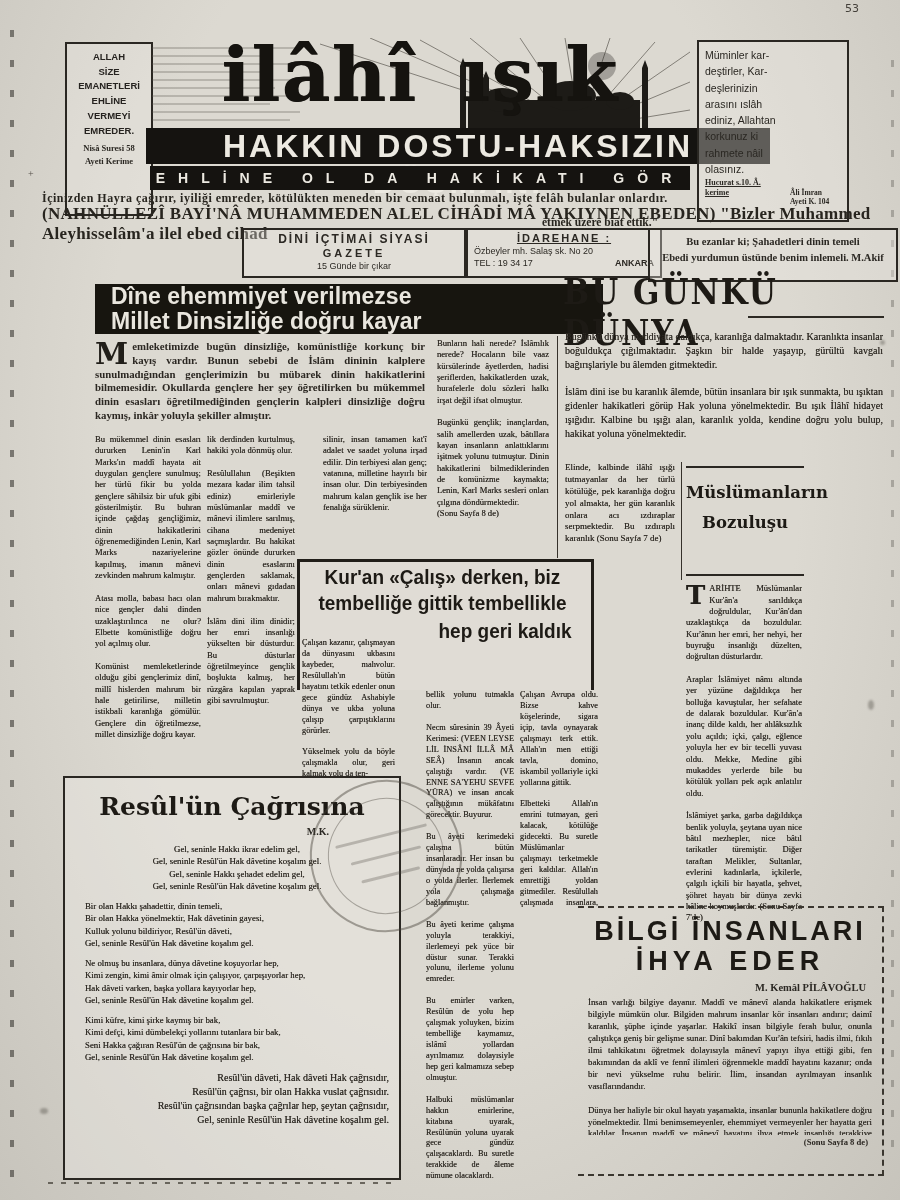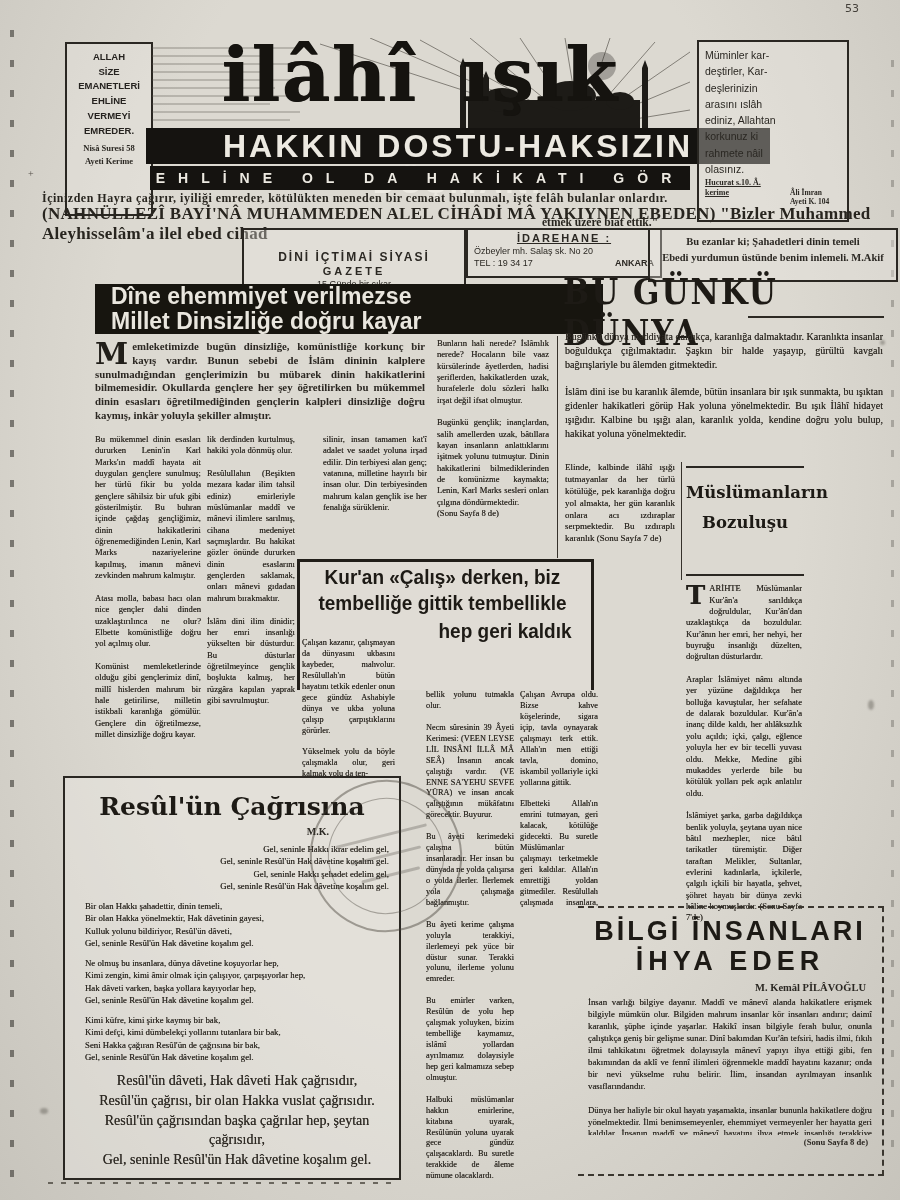--- a/index.html
+++ b/index.html
@@ -110,21 +110,21 @@
     <div style="font-weight:bold;font-size:8px;line-height:1.2;white-space:pre-line;margin-top:1px;text-decoration:underline;">Hucurat s.10. Â.
 kerime</div>
   </div>
 
   <div class="abs" style="left:42px;top:191px;width:745px;font-size:12px;font-weight:bold;letter-spacing:.5px;color:#28251f;">İçinizden Hayra çağırır, iyiliği emreder, kötülükten meneden bir cemaat bulunmalı, işte felâh bulanlar onlardır.</div>
   <div class="abs" style="left:790px;top:188px;width:96px;font-size:7.5px;font-weight:bold;line-height:1.2;white-space:pre-line;">Âli İmran
 Ayeti K. 104</div>
   <div class="abs" style="left:42px;top:204px;width:846px;font-size:17px;font-weight:bold;letter-spacing:.3px;color:#28251f;">(NAHNÜLLEZÎ BAYİ'NÂ MUHAMMEDEN ALEL CİHÂDİ MÂ YAKIYNEN EBEDEN) "Bizler Muhammed Aleyhisselâm'a ilel ebed cihad</div>
   <div class="abs" style="left:430px;top:216px;width:340px;font-size:11.5px;font-weight:bold;text-align:center;color:#28251f;">etmek üzere biat ettik."</div>
 
-  <div class="abs box center" style="left:242px;top:228px;width:220px;height:42px;padding:20px 0;font-family:'Liberation Sans',sans-serif;">
+  <div class="abs box center" style="left:242px;top:228px;width:220px;height:42px;padding:2px 0;font-family:'Liberation Sans',sans-serif;">
     <div style="font-weight:bold;font-size:12px;line-height:15px;letter-spacing:2px;">DİNİ İÇTİMAİ SİYASİ</div>
     <div style="font-weight:bold;font-size:11px;line-height:13px;letter-spacing:3px;">GAZETE</div>
     <div style="font-size:9px;line-height:12px;">15 Günde bir çıkar</div>
   </div>
   <div class="abs box" style="left:466px;top:228px;width:180px;height:42px;padding:2px 6px;font-family:'Liberation Sans',sans-serif;">
     <div style="font-weight:bold;font-size:11px;line-height:13px;letter-spacing:2px;text-decoration:underline;text-align:center;">İDAREHANE :</div>
     <div style="font-size:9px;line-height:12px;">Özbeyler mh. Salaş sk. No 20</div>
     <div style="font-size:9px;line-height:12px;display:flex;justify-content:space-between;">
       <span>TEL : 19 34 17</span>
       <span style="font-weight:bold;">ANKARA</span>
@@ -202,37 +202,37 @@
 
 Halbuki müslümanlar hakkın emirlerine, kitabına uyarak, Resûlünün yoluna uyarak gece gündüz çalışacaklardı. Bu suretle terakkide de âleme nümune olacaklardı.</div>
   <div class="abs col-text" style="left:520px;top:690px;width:78px;height:218px;font-size:8.3px;">Çalışan Avrupa oldu. Bizse kahve köşelerinde, sigara içip, tavla oynayarak çalışmayı terk ettik. Allah'ın men ettiği tavla, domino, iskambil yollariyle içki yollarına gittik.
 
 Elbetteki Allah'ın emrini tutmayan, geri kalacak, kötülüğe gidecekti. Bu suretle Müslümanlar çalışmayı terketmekle geri kaldılar. Allah'ın emrettiği yoldan gitmediler. Resûlullah çalışmada insanlara, müslümanlara örnekken, güzel ahlâkta da örnek- (Sonu Sayfa 8 de)</div>
 
   <div class="abs box" style="left:63px;top:776px;width:334px;height:400px;background:rgba(238,236,229,.4);">
     <div class="hl-serif center" style="margin-top:14px;font-size:25px;line-height:30px;">Resûl'ün Çağrısına</div>
     <div style="text-align:right;padding-right:70px;font-weight:bold;font-size:10px;margin-top:4px;">M.K.</div>
     <div style="padding:6px 10px 0 20px;">
-      <div class="col-text" style="text-align:right;font-size:8.8px;line-height:1.42;margin-bottom:7px;">Gel, seninle Hakkı ikrar edelim gel,
+      <div class="col-text" style="text-align:center;font-size:8.8px;line-height:1.42;margin-bottom:7px;">Gel, seninle Hakkı ikrar edelim gel,
 Gel, seninle Resûl'ün Hak dâvetine koşalım gel.
 Gel, seninle Hakkı şehadet edelim gel,
 Gel, seninle Resûl'ün Hak dâvetine koşalım gel.</div>
       <div class="col-text" style="text-align:left;font-size:8.8px;line-height:1.42;margin-bottom:7px;">Bir olan Hakkı şahadettir, dinin temeli,
 Bir olan Hakka yönelmektir, Hak dâvetinin gayesi,
 Kulluk yolunu bildiriyor, Resûl'ün dâveti,
 Gel, seninle Resûl'ün Hak dâvetine koşalım gel.</div>
       <div class="col-text" style="text-align:left;font-size:8.8px;line-height:1.42;margin-bottom:7px;">Ne olmuş bu insanlara, dünya dâvetine koşuyorlar hep,
 Kimi zengin, kimi âmir olmak için çalışıyor, çarpışıyorlar hep,
 Hak dâveti varken, başka yollara kayıyorlar hep,
 Gel, seninle Resûl'ün Hak dâvetine koşalım gel.</div>
       <div class="col-text" style="text-align:left;font-size:8.8px;line-height:1.42;margin-bottom:7px;">Kimi küfre, kimi şirke kaymış bir bak,
 Kimi defçi, kimi dümbelekçi yollarını tutanlara bir bak,
 Seni Hakka çağıran Resûl'ün de çağrısına bir bak,
 Gel, seninle Resûl'ün Hak dâvetine koşalım gel.</div>
-      <div class="col-text" style="text-align:center;font-size:14px;line-height:1.42;">Resûl'ün dâveti, Hak dâveti Hak çağrısıdır,
+      <div class="col-text" style="text-align:right;font-size:10px;line-height:1.42;">Resûl'ün dâveti, Hak dâveti Hak çağrısıdır,
 Resûl'ün çağrısı, bir olan Hakka vuslat çağrısıdır.
 Resûl'ün çağrısından başka çağrılar hep, şeytan çağrısıdır,
 Gel, seninle Resûl'ün Hak dâvetine koşalım gel.</div>
     </div>
   </div>
   <div class="abs dash-row" style="left:48px;top:1182px;width:350px;height:2px;opacity:.7;"></div>
 
   <div class="abs stamp" style="left:310px;top:780px;width:148px;height:148px;">
     <div class="inner"></div>
     <div class="mark" style="top:52px;"></div>

